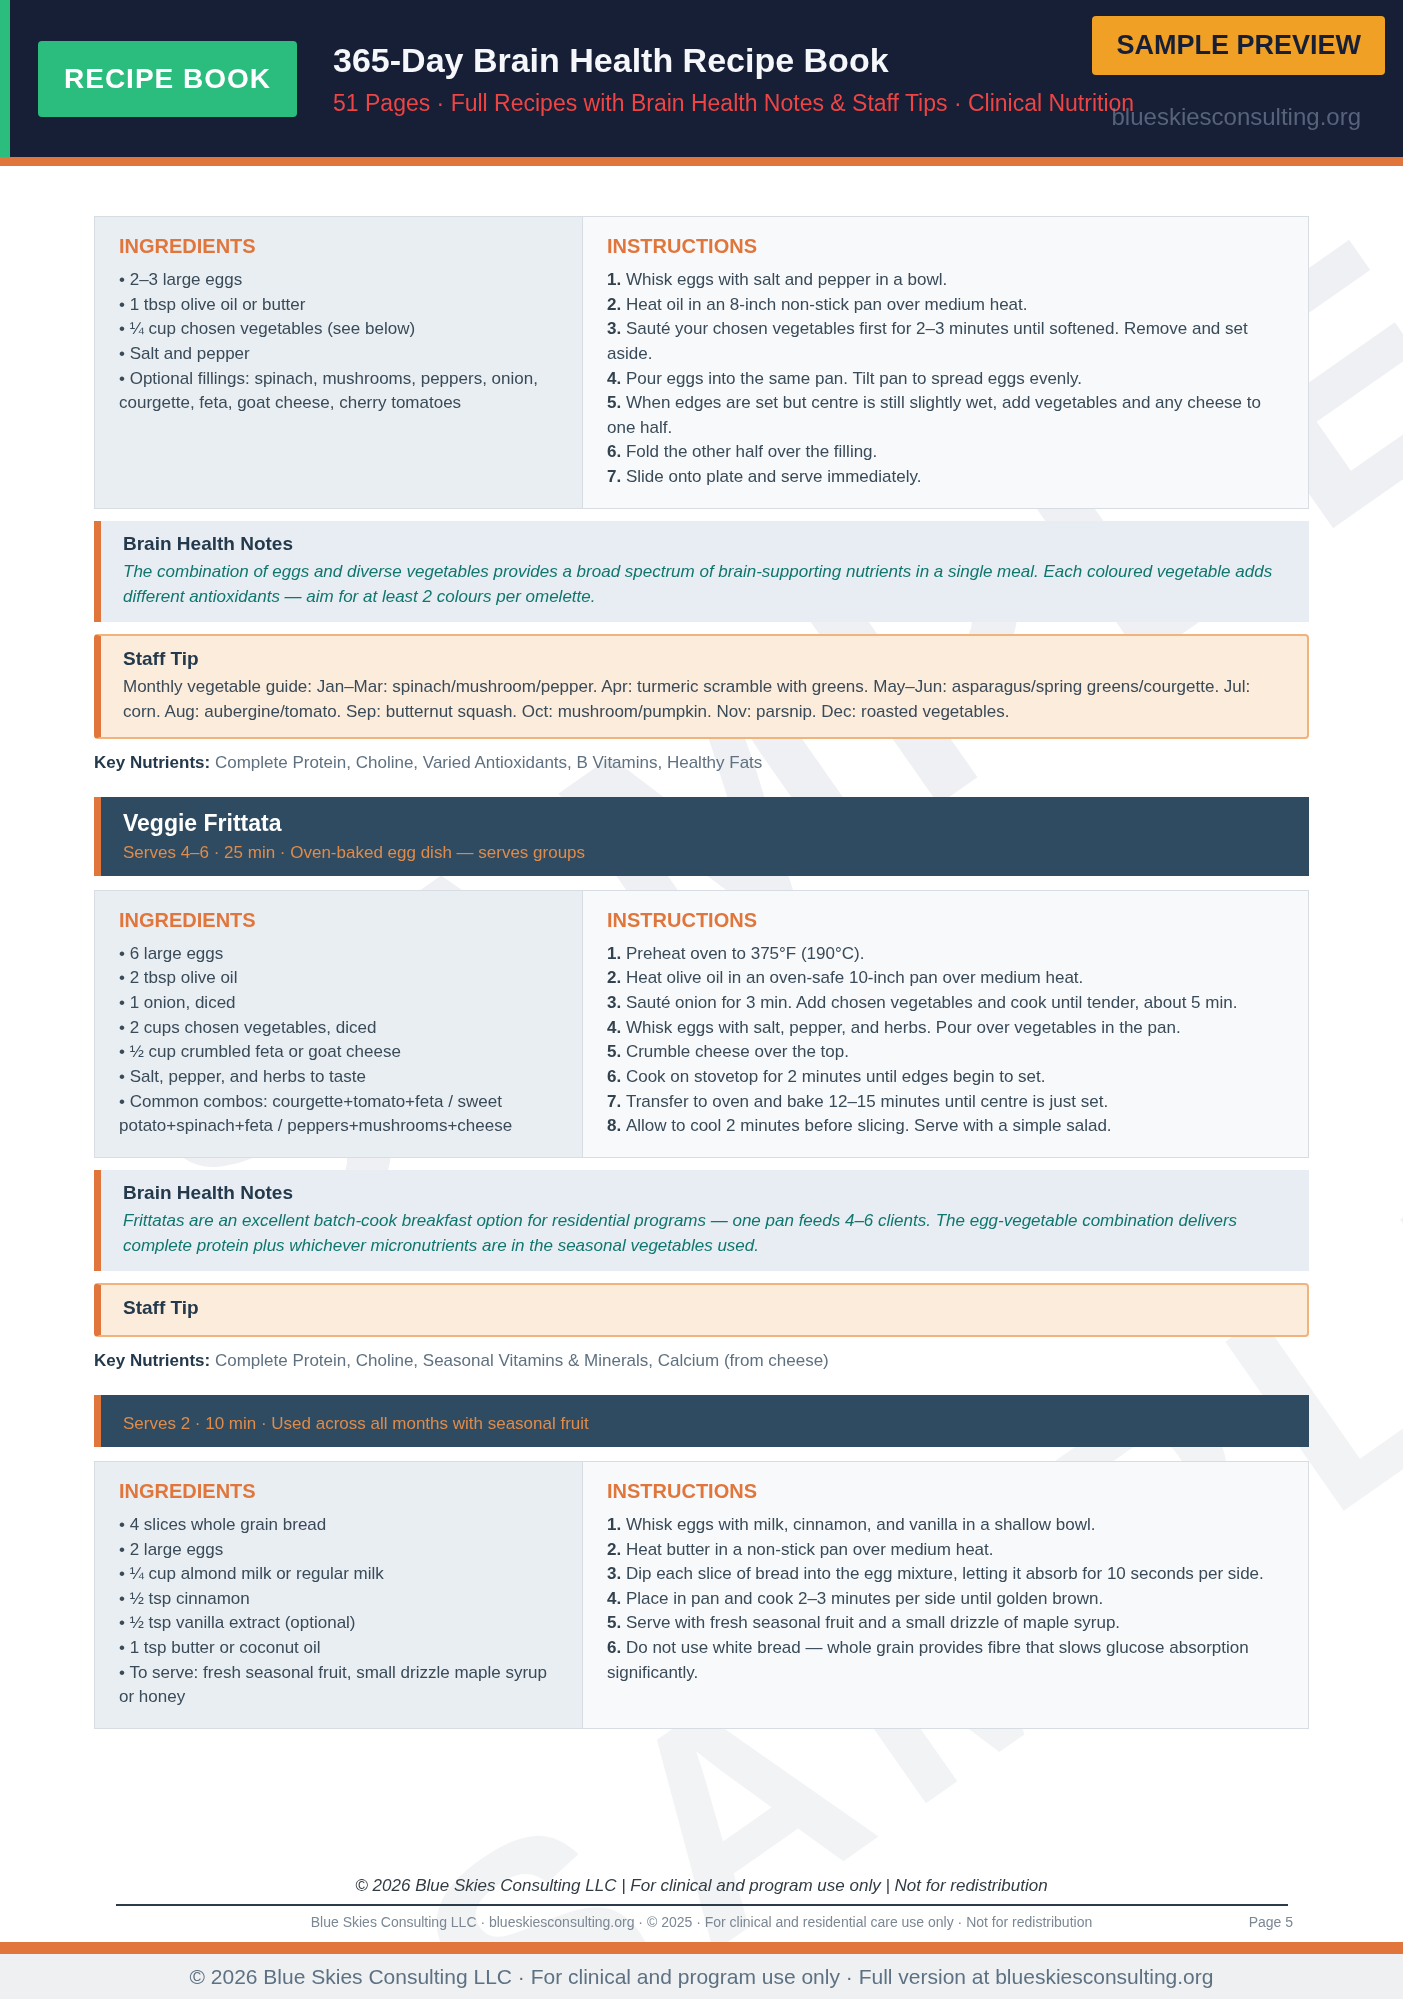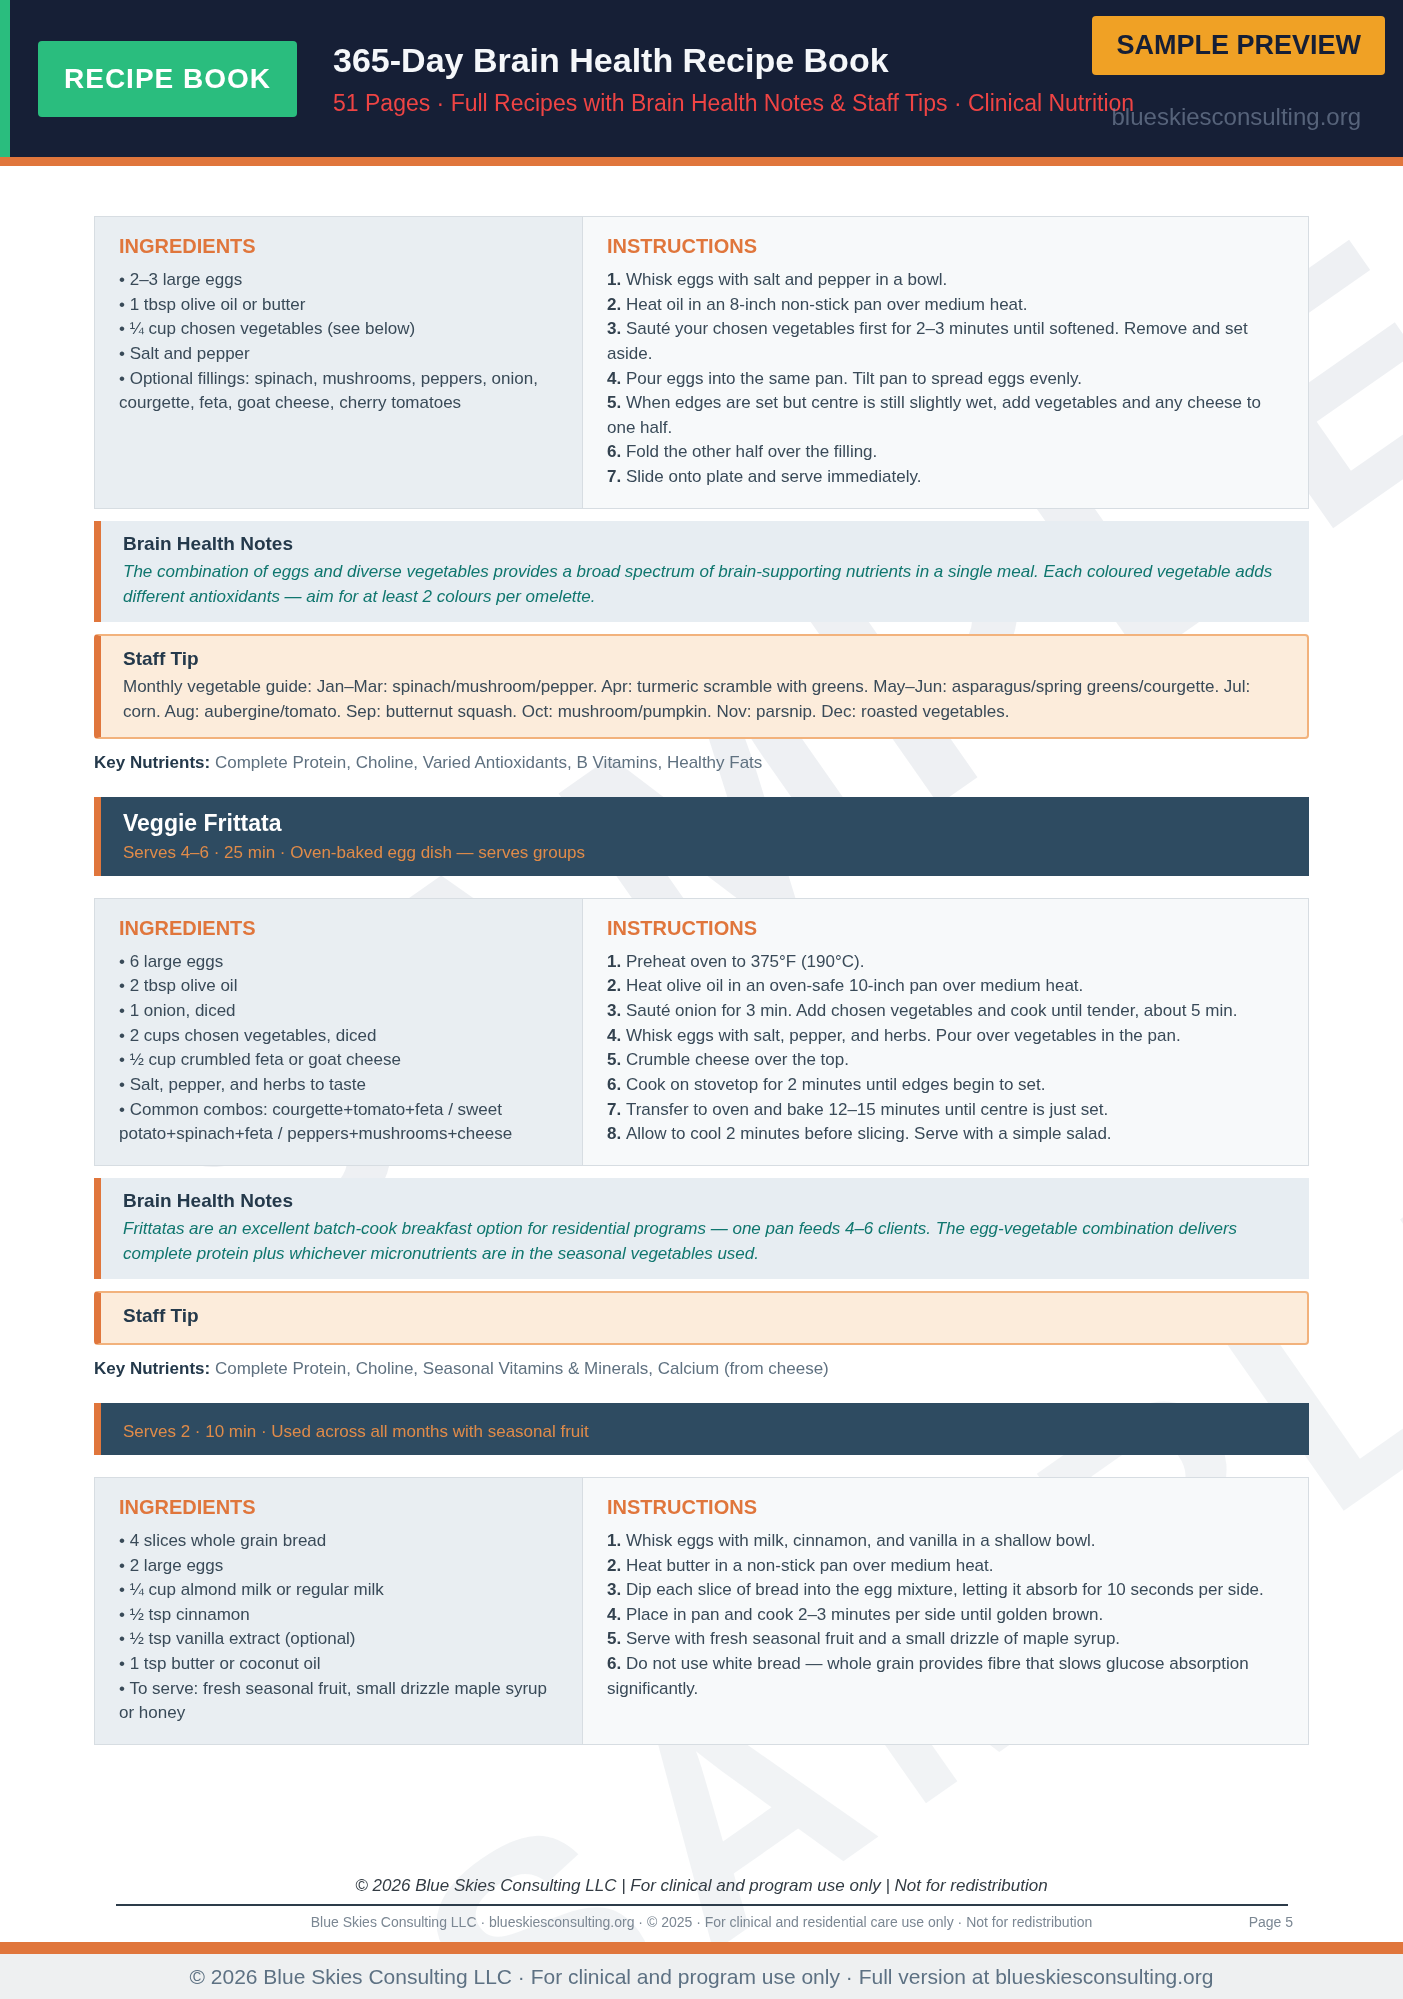--- a/index.html
+++ b/index.html
@@ -61,21 +61,21 @@
   .notes-body { font-style:italic; font-size:17px; line-height:1.5; color:#0f766e; }
   .tip-box {
     margin-top:12px; background:#fcecdb; border:2px solid #f2b27c;
     border-left:7px solid #e0763c; border-radius:4px; padding:12px 22px;
   }
   .tip-body { font-size:17px; line-height:1.5; color:#394a58; }
   .key-nutrients { margin:14px 0 24px -18px; font-size:17px; color:#5f7180; padding-left:18px; }
   .key-nutrients b { color:#24394b; }
   .recipe-header {
     background:#2e4b61; border-left:7px solid #e0763c; padding:13px 22px;
-    margin-bottom:22px;
+    margin-bottom:14px;
   }
   .recipe-title { color:#ffffff; font-weight:700; font-size:23px; }
   .recipe-meta { color:#e08b49; font-size:17px; margin-top:6px; }
   
   .page-footer { position:absolute; left:0; right:0; bottom:0; z-index:2; }
   .foot-italic { text-align:center; font-style:italic; font-size:17px; color:#333c44; margin-bottom:8px; }
   .foot-rule { width:1172px; margin:0 auto 8px auto; border-top:2px solid #2d3c4a; }
   .foot-meta-row { position:relative; text-align:center; font-size:14px; color:#7b8793; margin-bottom:12px; }
   .page-num { position:absolute; right:110px; top:0; color:#7b8793; }
   .divider-orange { height:12px; background:#e0763c; }

